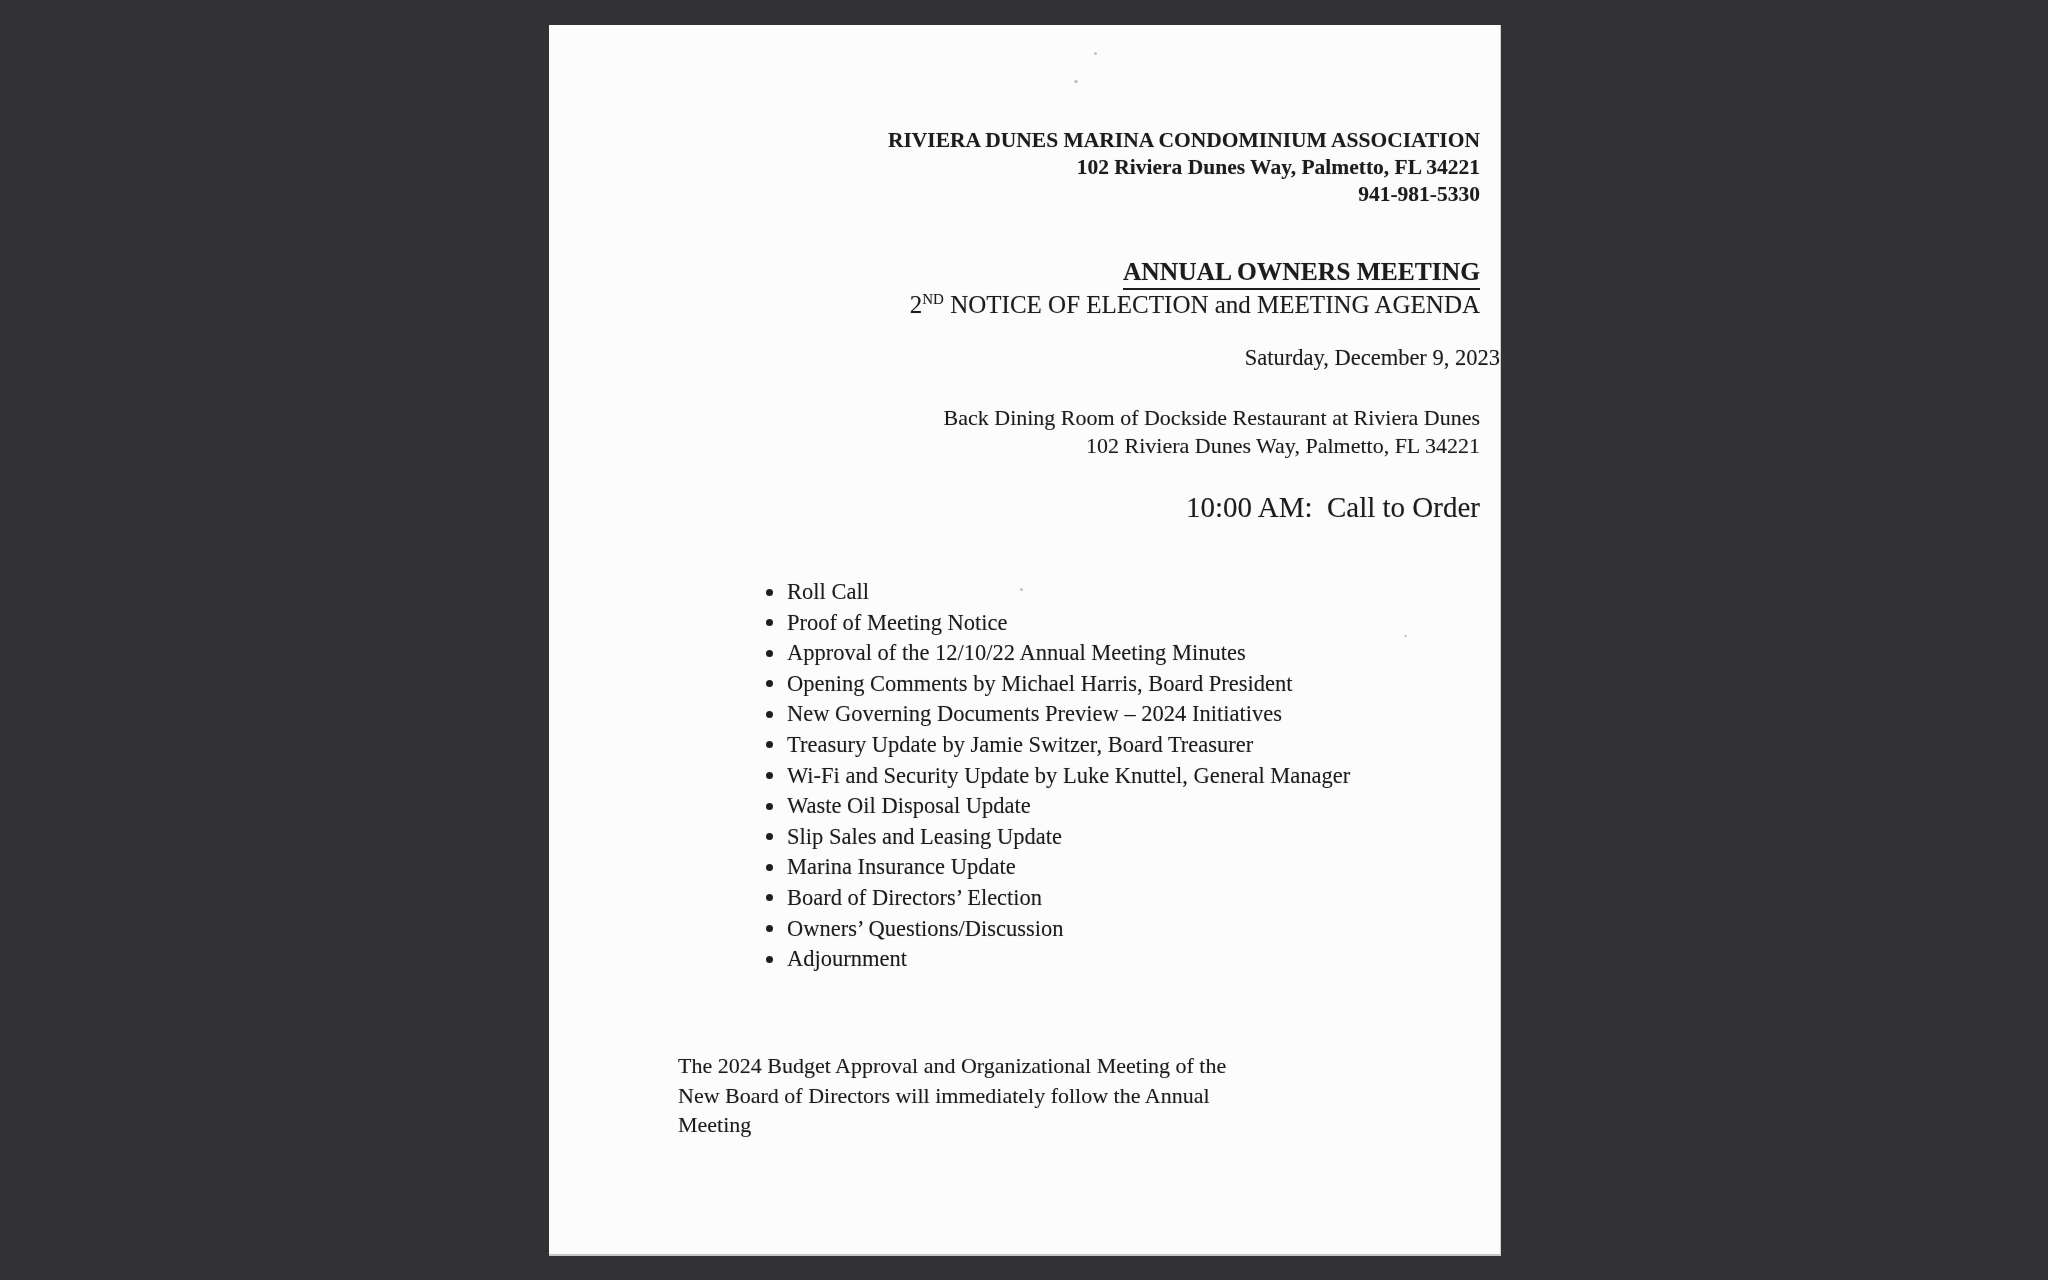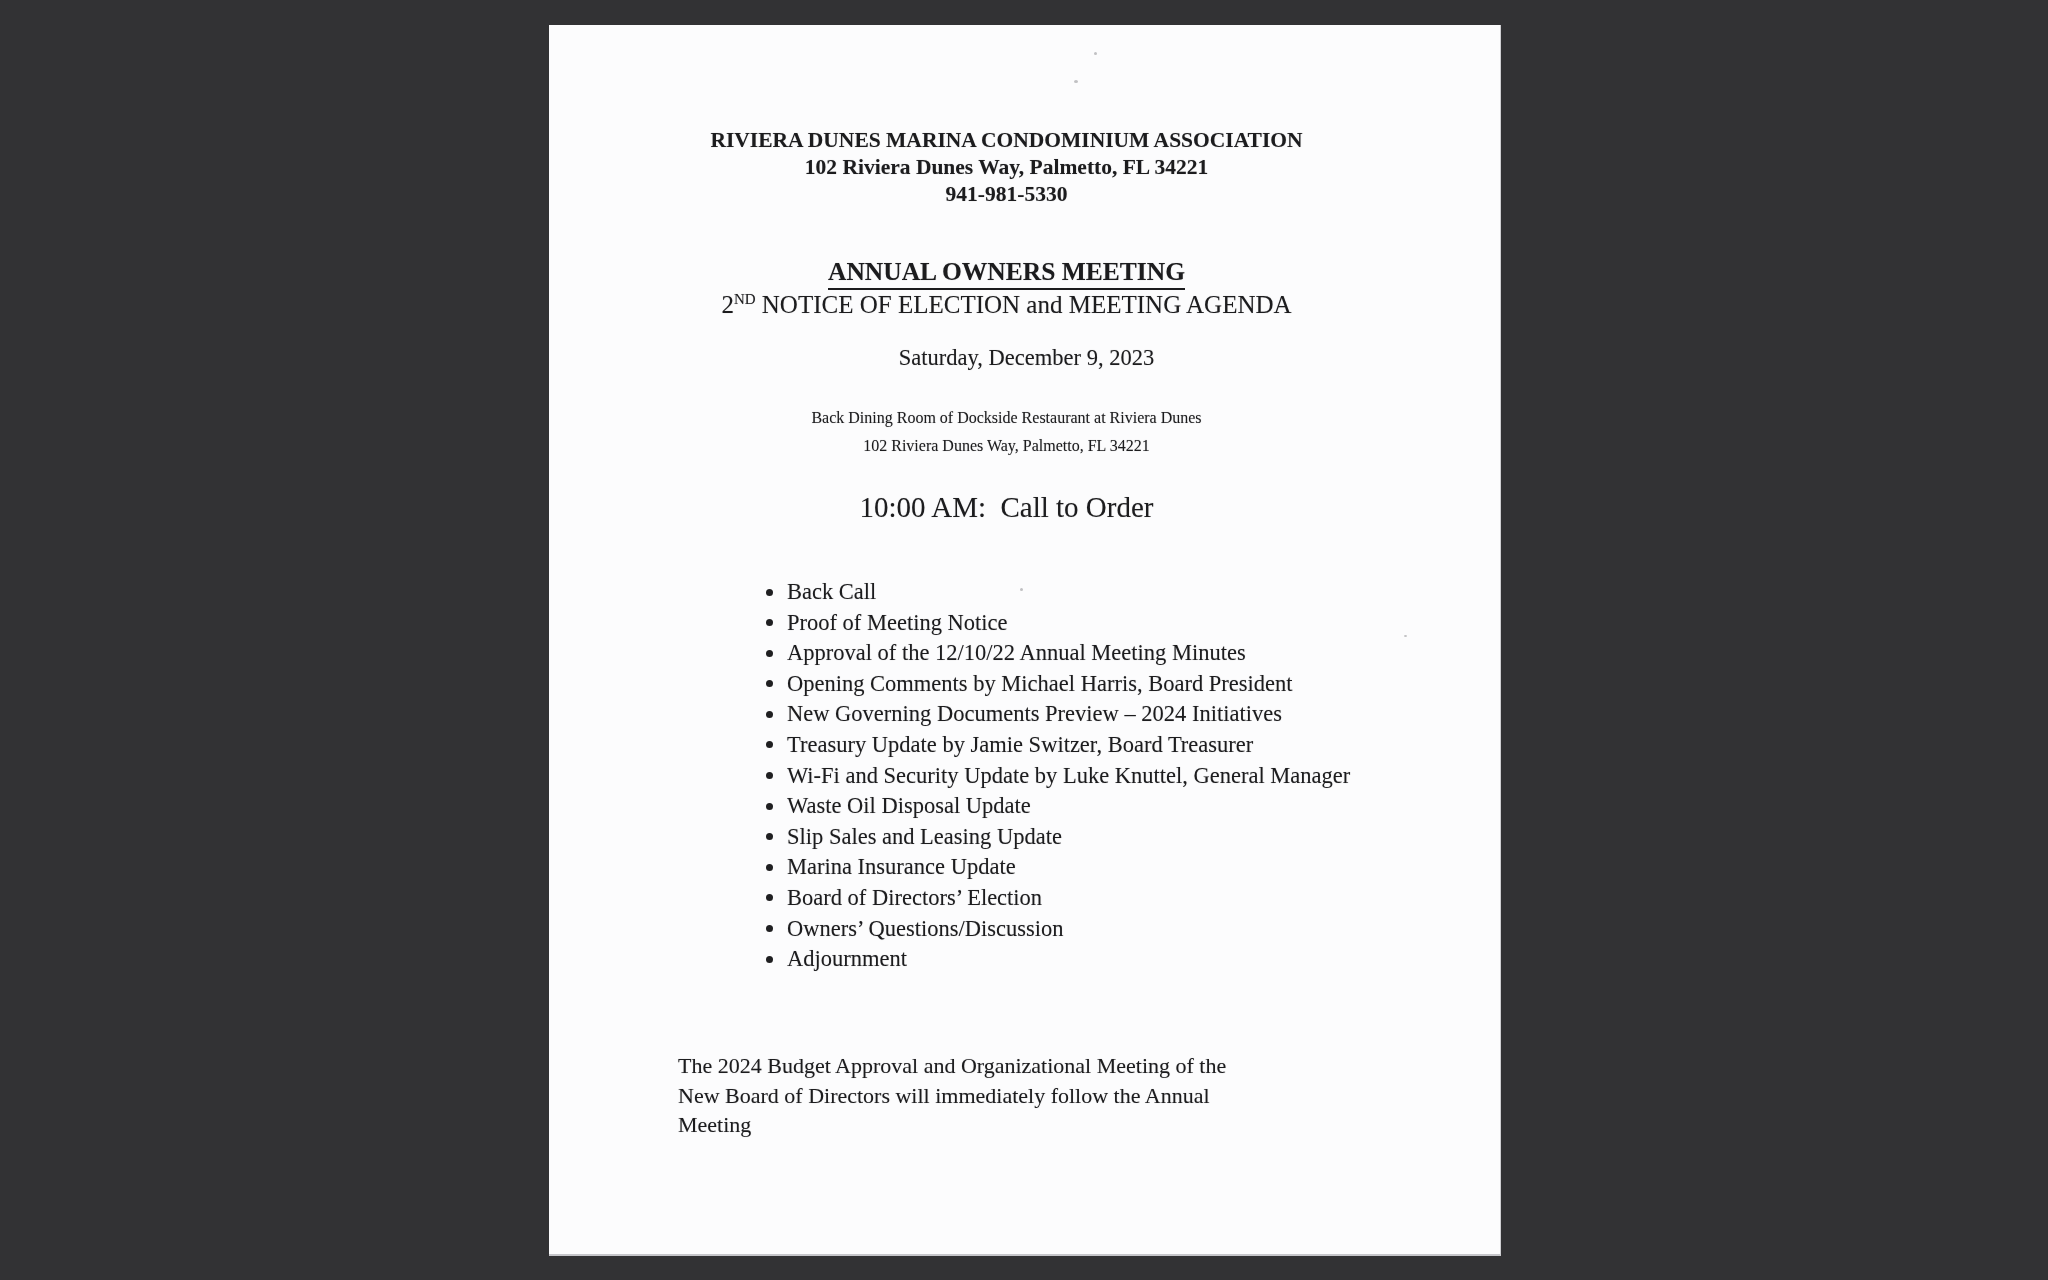--- a/index.html
+++ b/index.html
@@ -16,24 +16,24 @@
     width: 951px; height: 1229px;
     background: #fcfcfd;
     border-right: 1px solid #cfcfd2;
     border-bottom: 2px solid #c6c6ca;
     color: #1c1c1e;
   }
   .paper * { text-shadow: 0 0 1px rgba(28,28,30,0.28); }
 
   .centered {
     position: absolute;
-    left: 0; width: 100%;
+    left: 16px; width: 100%;
     padding-right: 36px;
     box-sizing: border-box;
-    text-align: center;
+    text-align: right;
   }
   .org-block {
     top: 102px;
     font-weight: 700;
     font-size: 21.5px;
     line-height: 27px;
   }
   .title-block { top: 232px; line-height: 30px; }
   .meeting-title {
     font-size: 25.5px;
@@ -46,21 +46,21 @@
     font-family: Liberation Serif, serif;
   }
   .meeting-subtitle { font-size: 25px; }
   .meeting-subtitle sup {
     font-size: 15px;
     vertical-align: baseline;
     position: relative;
     top: -9px;
   }
   .date-line { top: 320px; font-size: 22.5px; margin-left: 20px; }
-  .location-block { top: 379px; font-size: 16px; line-height: 27.5px; }
+  .location-block { top: 379px; font-size: 22px; line-height: 27.5px; }
   .time-line { top: 466px; font-size: 29px; white-space: pre; }
 
   .agenda-list {
     position: absolute;
     left: 215px; top: 552px;
     width: 625px;
     margin: 0; padding: 0;
     list-style: none;
     font-size: 22.5px;
     line-height: 30.6px;
@@ -116,21 +116,21 @@
   <div class="centered date-line">Saturday, December 9, 2023</div>
 
   <div class="centered location-block">
     <div>Back Dining Room of Dockside Restaurant at Riviera Dunes</div>
     <div>102 Riviera Dunes Way, Palmetto, FL 34221</div>
   </div>
 
   <div class="centered time-line">10:00 AM:  Call to Order</div>
 
   <ul class="agenda-list">
-    <li>Back Call</li>
+    <li>Roll Call</li>
     <li>Proof of Meeting Notice</li>
     <li>Approval of the 12/10/22 Annual Meeting Minutes</li>
     <li>Opening Comments by Michael Harris, Board President</li>
     <li>New Governing Documents Preview – 2024 Initiatives</li>
     <li>Treasury Update by Jamie Switzer, Board Treasurer</li>
     <li>Wi-Fi and Security Update by Luke Knuttel, General Manager</li>
     <li>Waste Oil Disposal Update</li>
     <li>Slip Sales and Leasing Update</li>
     <li>Marina Insurance Update</li>
     <li>Board of Directors’ Election</li>

